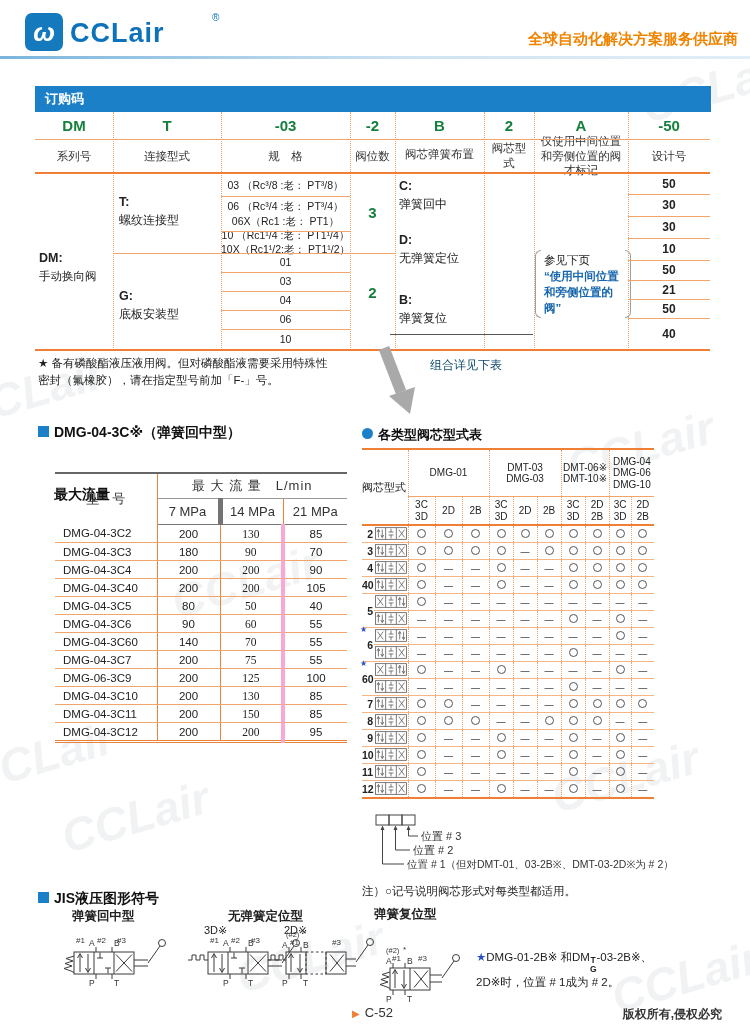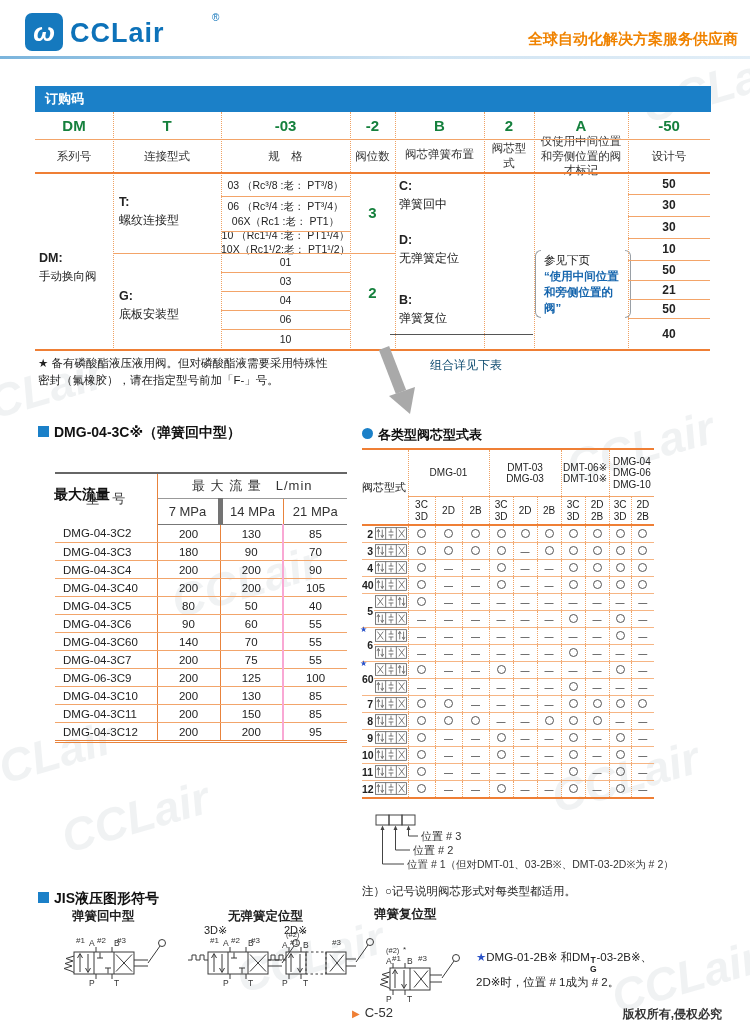--- a/index.html
+++ b/index.html
@@ -64,21 +64,21 @@
   
   .flowtab{position:absolute;left:55px;top:472px;width:292px;border-collapse:collapse;table-layout:fixed;
            border-top:2px solid #666;border-bottom:3px double #e8833c;font-size:11.5px;color:#222;}
   .flowtab th{font-weight:normal;font-size:13px;color:#333;padding:0;}
   .flowtab .f-model{border-right:1px solid #e8833c;}
   .flowtab .f-group{border-bottom:1px solid #999;height:24px;letter-spacing:1px;}
   .flowtab .f-mpa{border-bottom:1.5px solid #777;height:25px;}
   .flowtab .f-mpa.mid{border-left:5px solid #737373;border-right:1px solid #e8833c;}
   .flowtab td{height:17px;padding:0;text-align:center;border-bottom:1px solid #f2a56b;}
   .flowtab td.m{text-align:left;padding-left:8px;border-right:1px solid #e8833c;}
-  .flowtab td.v2{border-left:1px solid #e8833c;border-right:2px solid #f9a8d4;}
+  .flowtab td.v2{border-left:1px solid #e8833c;border-right:4px solid #f9a8d4;font-family:Liberation Serif, serif;}
   .flowtab tr:last-child td{border-bottom:none;}
 
   
   .mxtab{position:absolute;left:362px;top:448px;width:292px;border-collapse:collapse;table-layout:fixed;
          border-top:2px solid #ef7f35;border-bottom:2px solid #ef7f35;font-size:10px;color:#222;}
   .mxtab th{font-weight:normal;padding:0;line-height:1.15;white-space:pre-line;}
   .mx-corner{font-size:11px;text-align:left;padding-left:2px;}
   .mx-g{font-size:10px;height:46px;border-bottom:1px solid #f3a469;border-left:1px dotted #efa264;}
   .mx-s{font-size:10px;height:27px;border-left:1px dotted #efa264;border-bottom:2px solid #ef7f35;}
   .mx-corner{border-bottom:2px solid #ef7f35;}

